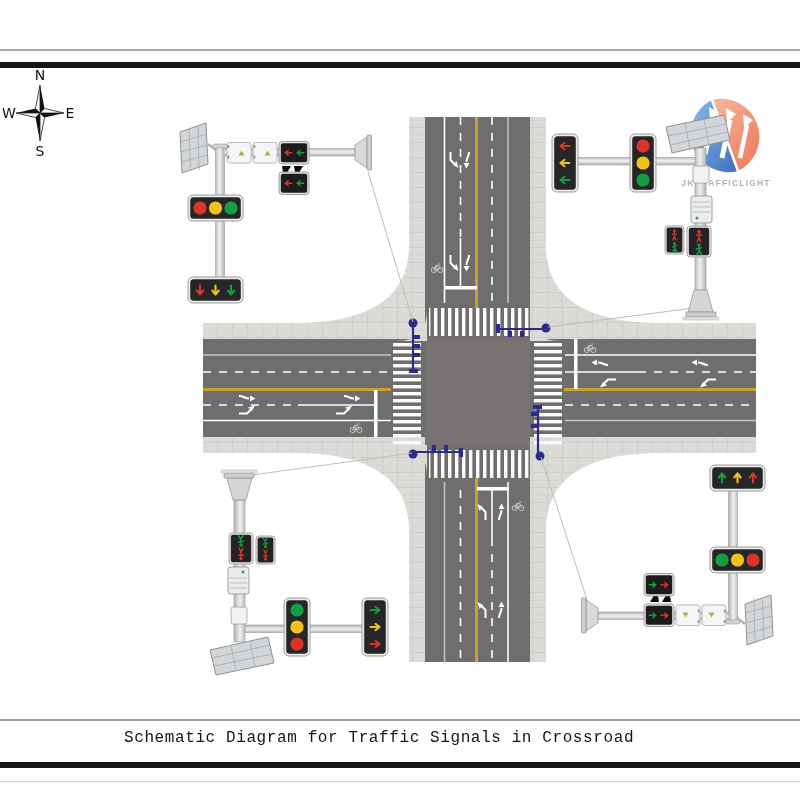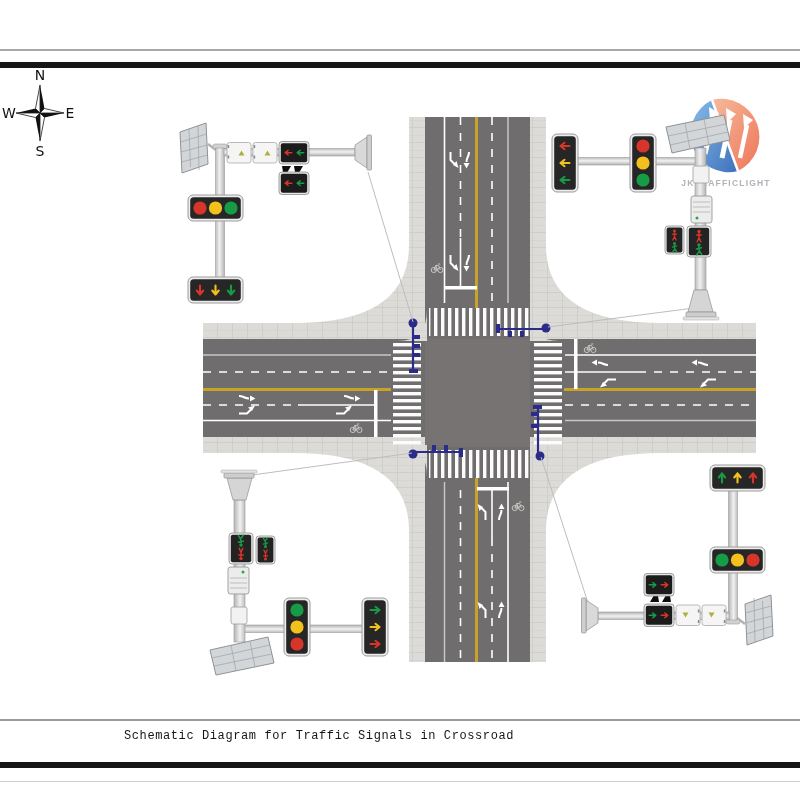--- a/index.html
+++ b/index.html
@@ -5,21 +5,21 @@
   html,body{margin:0;padding:0;background:#ffffff;}
   .canvas{position:relative;width:800px;height:800px;background:#fff;overflow:hidden;
           font-family:"Liberation Sans",sans-serif;}
   .hline{position:absolute;left:0;width:800px;}
   #rule-top-thin{top:49px;height:2px;background:#a8a8a8;}
   #rule-top-black{top:62px;height:6px;background:#161616;}
   #rule-bottom-thin{top:719px;height:2px;background:#9a9a9a;}
   #rule-bottom-black{top:762px;height:6px;background:#161616;}
   #rule-bottom-faint{top:781px;height:1px;background:#cfcfcf;}
   #title{position:absolute;left:124px;top:729px;white-space:nowrap;
-         font-family:"Liberation Mono",monospace;font-size:12px;letter-spacing:0.6px;color:#151515;}
+         font-family:"Liberation Mono",monospace;font-size:16px;letter-spacing:0.6px;color:#151515;}
   :root{
     --sig-red:#d8352a; --sig-yellow:#f2c11d; --sig-green:#169b47;
     --navy:#2b2b8a; --leader:#bdbdbd; --road:#6f6d6d; --isq:#767372; --yellow-line:#c9a227;
   }
   .fred{fill:var(--sig-red)} .fyel{fill:var(--sig-yellow)} .fgrn{fill:var(--sig-green)}
   .cred{color:var(--sig-red)} .cyel{color:var(--sig-yellow)} .cgrn{color:var(--sig-green)}
   .road{fill:var(--road)} .isq{fill:var(--isq)}
   .lw{stroke:#ffffff;stroke-width:1.6;fill:none}
   .lg{stroke:#c9c7c2;stroke-width:1.5;fill:none}
   .dash{stroke-dasharray:8 8}

